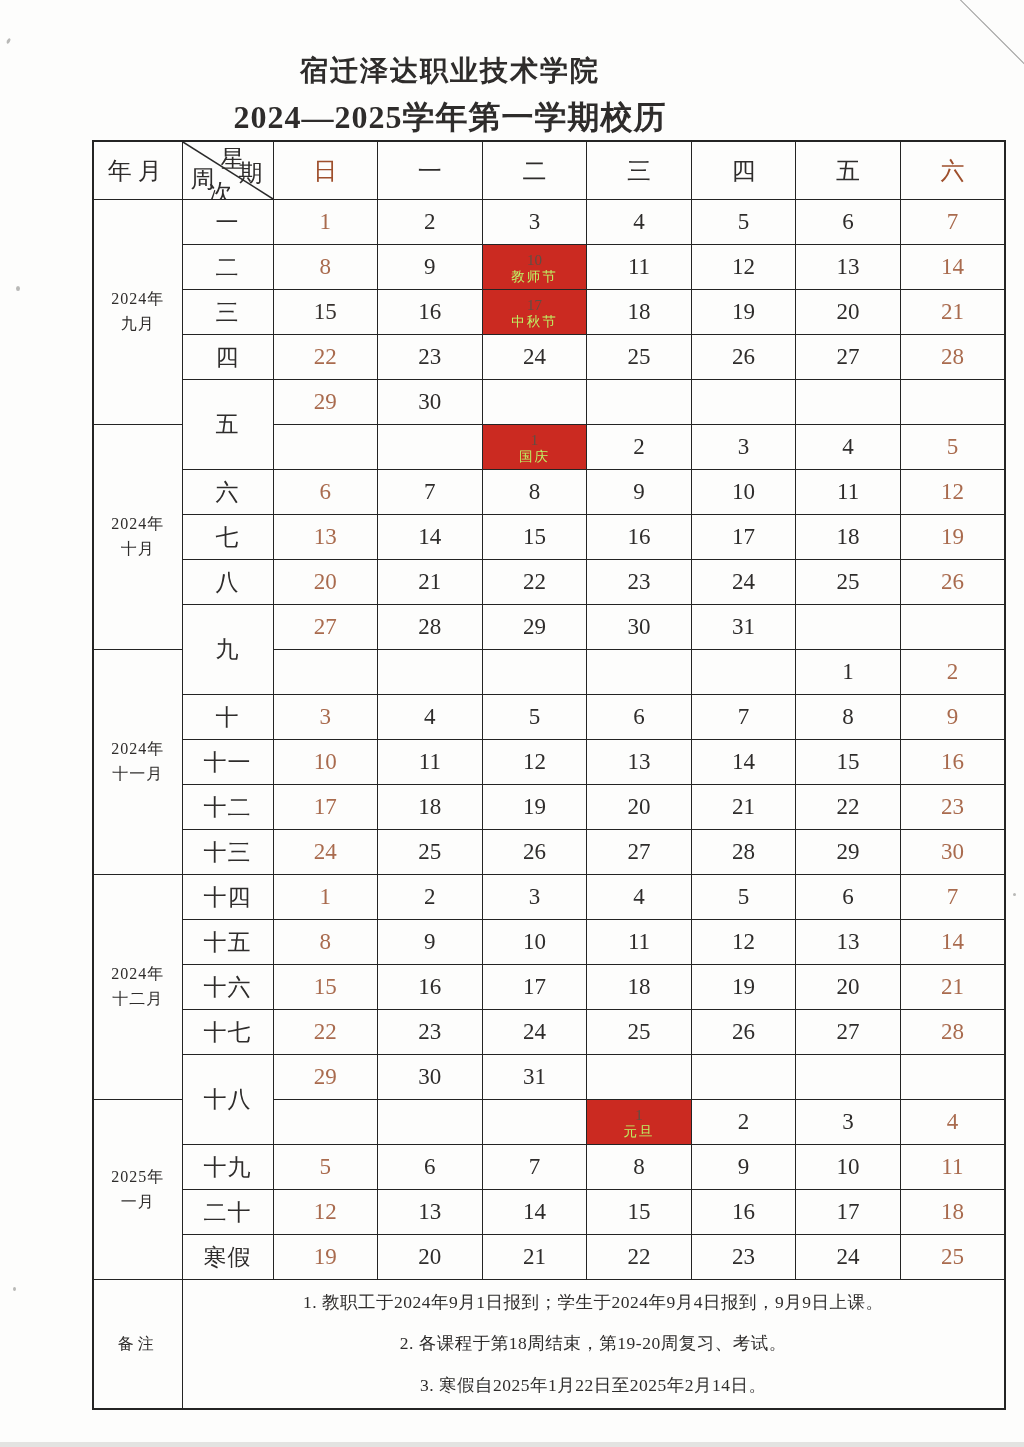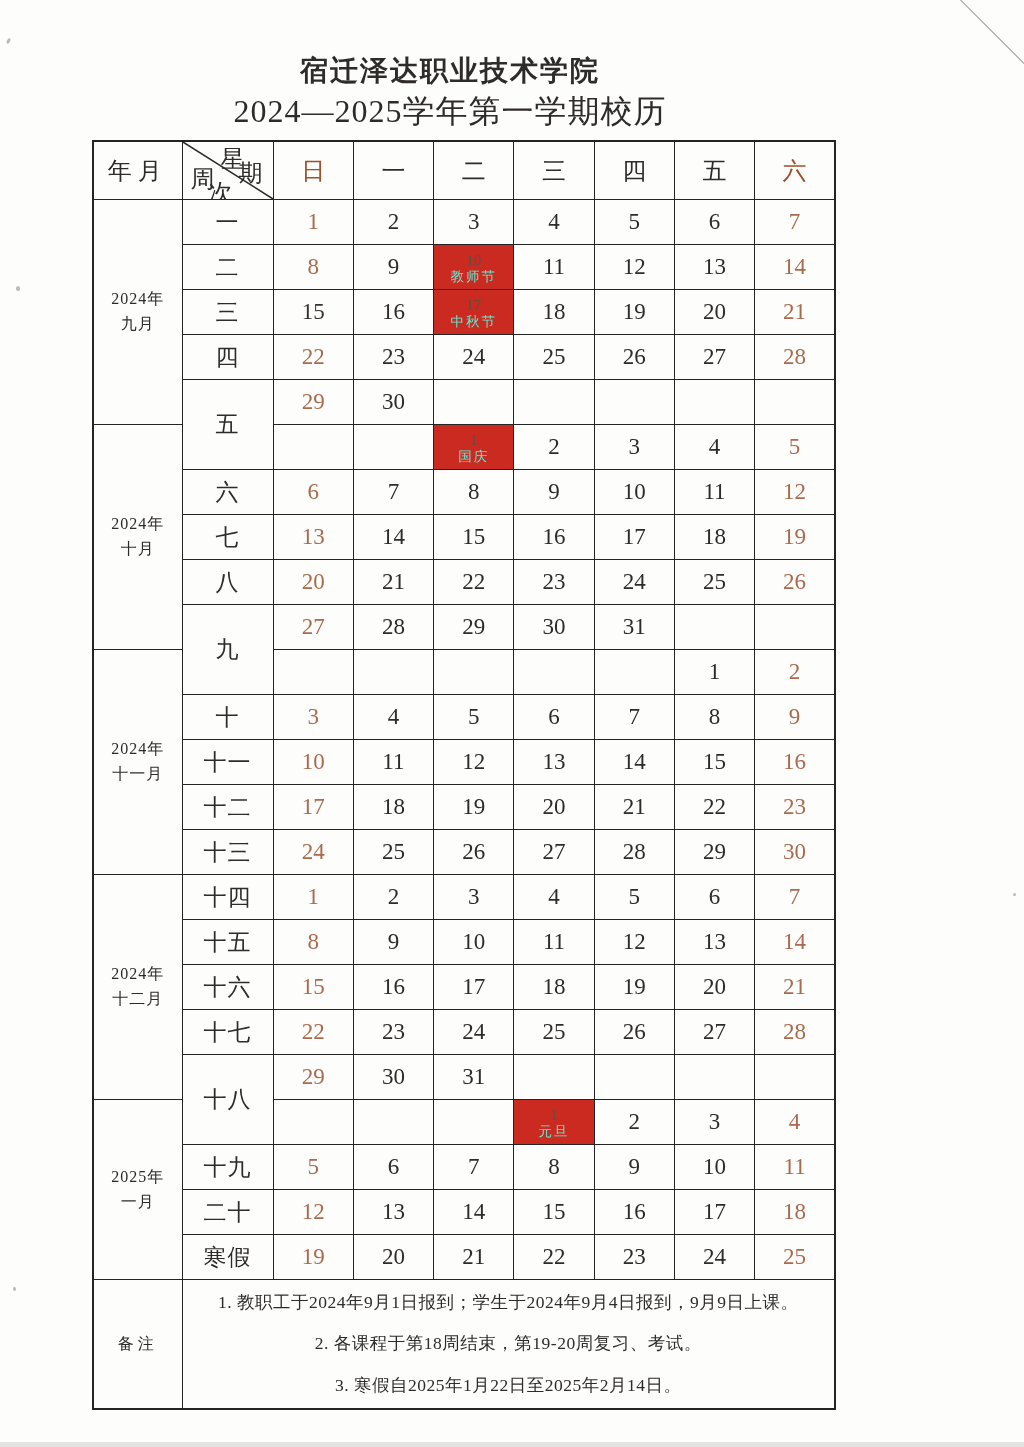--- a/index.html
+++ b/index.html
@@ -5,24 +5,24 @@
   html,body{margin:0;padding:0;}
   body{
     width:1024px;height:1447px;position:relative;
     background:#fdfdfc;
     font-family:"Liberation Serif","DejaVu Serif",serif;
     color:#2e2c2b;
     overflow:hidden;
   }
   .titles{position:absolute;top:52px;left:0;width:900px;text-align:center;}
   .title-school{font-size:28px;font-weight:bold;letter-spacing:2px;}
-  .title-semester{font-size:32px;font-weight:normal;letter-spacing:1px;}
+  .title-semester{font-size:32px;font-weight:bold;margin-top:6px;letter-spacing:1px;}
 
   table.cal{
-    position:absolute;left:92px;top:140px;width:744px;
+    position:absolute;left:92px;top:140px;width:914px;
     border-collapse:collapse;table-layout:fixed;
     border:2.2px solid var(--border,#242424);
   }
   table.cal th, table.cal td{
     border:1.4px solid var(--border,#242424);
     text-align:center;vertical-align:middle;
     padding:0;overflow:hidden;
   }
   tr.hdr th{height:57px;font-weight:normal;font-size:24px;}
   th.ym{font-size:23px;letter-spacing:6px;}
@@ -35,21 +35,21 @@
   th.diag .c4{top:39px;left:26px;}
   th.wk, td.wk{color:var(--weekend,#a96b4e);}
   th.hwk{color:var(--hweekend,#9e4f2c);}
   td{height:44px;}
   td.month-cell{font-size:16px;line-height:1.55;letter-spacing:1px;}
   td.week-cell{font-size:23px;letter-spacing:1px;}
   td.day-cell{font-size:23px;}
   td.dk{color:#37322f;}
   td.holiday{background:var(--highlight,#cb2a21);}
   td.holiday .hnum{font-size:15px;color:#5e4f45;line-height:1.2;margin-top:2px;}
-  td.holiday .hname{font-size:13.5px;color:#5eead4;letter-spacing:2px;line-height:1.2;}
+  td.holiday .hname{font-size:13.5px;color:#bef264;letter-spacing:2px;line-height:1.2;}
   td.remark-cell{font-size:16px;letter-spacing:4px;height:128px;}
   td.notes-cell{text-align:left;vertical-align:middle;padding:6px 10px 6px 14px;}
   .note-line{font-size:17.5px;line-height:2.35;letter-spacing:0.5px;white-space:nowrap;}
 
   .corner-line{
     position:absolute;top:30px;right:-15px;width:96px;height:0;
     border-top:1.6px solid #9c9c9c;transform:rotate(45deg);
   }
   .bottom-band{position:absolute;left:0;bottom:0;width:100%;height:5px;background:#e3e3e1;}
   .speck{position:absolute;background:#b9b9b7;border-radius:50%;}

